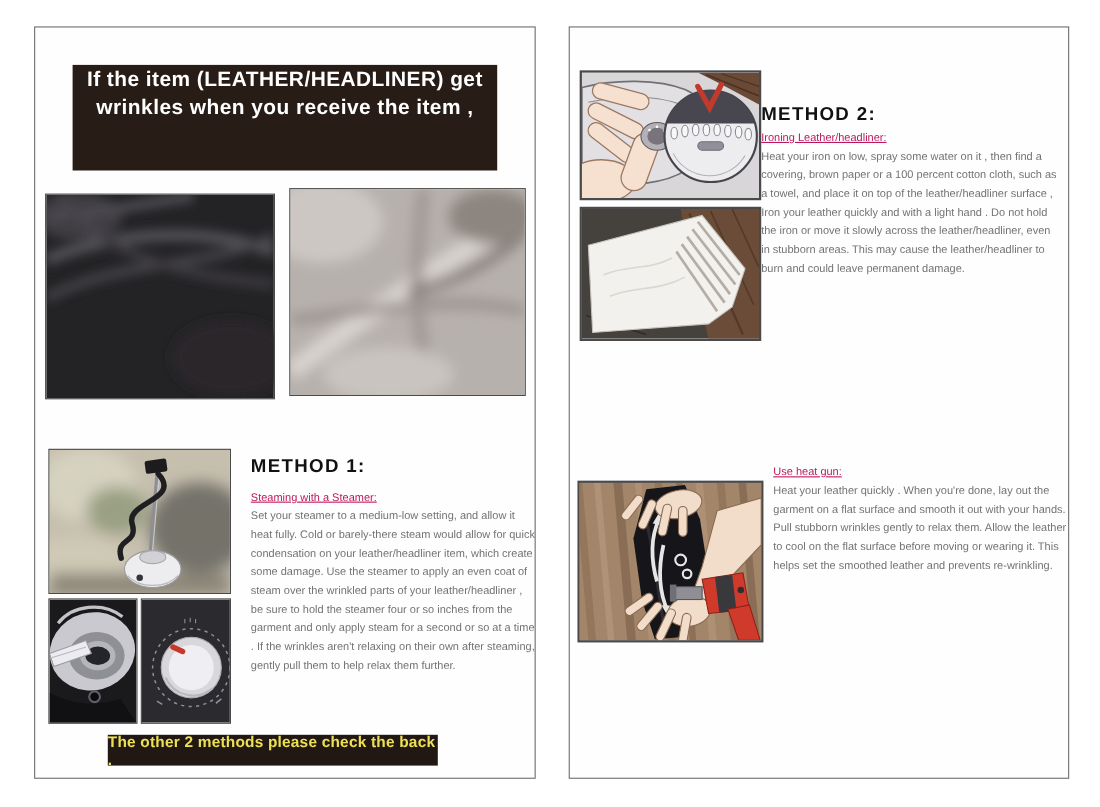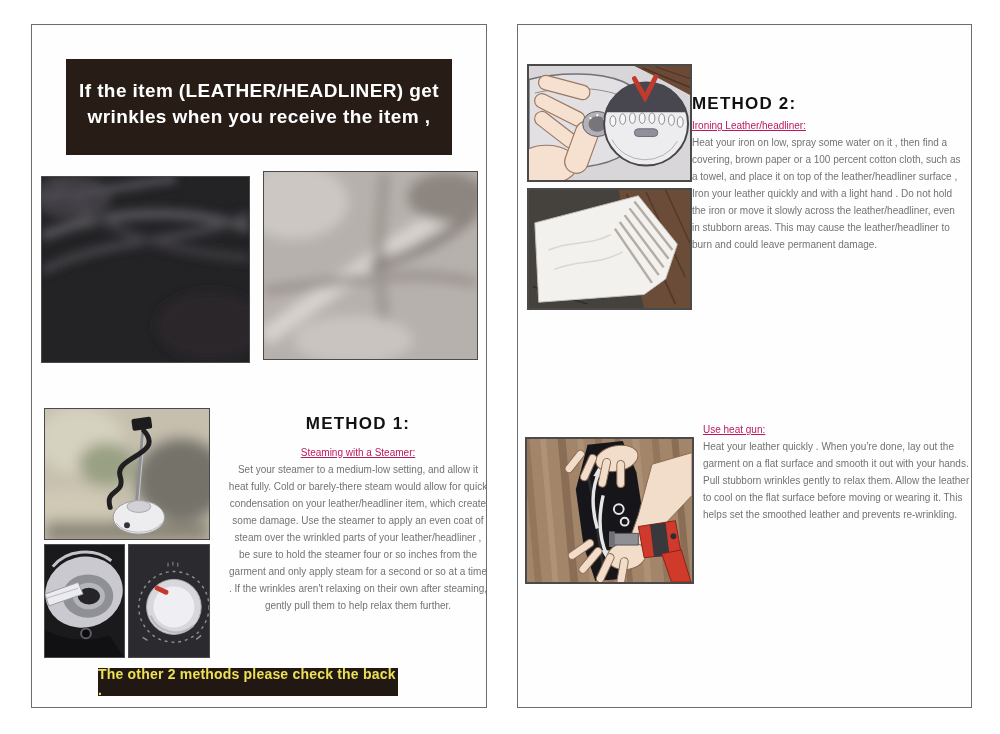--- a/index.html
+++ b/index.html
@@ -7,38 +7,38 @@
   body { font-family:"Liberation Sans", sans-serif; }
   .page { position:relative; width:1000px; height:734px; background:#ffffff; overflow:hidden; }
   .panel { position:absolute; top:24px; height:684px; background:#fefefe; border:1px solid #6d6d6d; }
   .panel-left { left:31px; width:456px; }
   .panel-right { left:517px; width:455px; }
 
   .top-banner {
     position:absolute; left:34px; top:34px; width:386px; height:96px;
     background:#281c17; color:#ffffff; text-align:center;
     font-weight:bold; font-size:19px; line-height:26px; letter-spacing:.4px;
-    padding-top:19px;
+    padding-top:1px;
   }
   .hl { color:#efe55e; }
 
   figure { position:absolute; margin:0; overflow:hidden; border:1px solid #4a4a4a; background:#ddd; }
   figure svg { display:block; width:100%; height:100%; }
 
   .fig-leather-black { left:9px;  top:151px; width:209px; height:187px; }
   .fig-leather-gray  { left:231px; top:146px; width:215px; height:189px; }
   .fig-steamer       { left:12px; top:383px; width:166px; height:132px; }
   .fig-inlet         { left:12px; top:519px; width:81px;  height:114px; }
   .fig-dial          { left:96px; top:519px; width:82px;  height:114px; }
   .fig-iron          { left:9px;  top:39px;  width:165px; height:118px; border-width:2px; }
   .fig-towel         { left:9px;  top:163px; width:165px; height:122px; border-width:2px; }
   .fig-heatgun       { left:7px;  top:412px; width:169px; height:147px; border-width:2px; }
 
   .method-block { position:absolute; color:#222222; }
-  .m1 { left:196px; top:390px; width:260px;text-align:center; }
+  .m1 { left:196px; top:390px; width:260px; }
   .m2 { left:174px; top:70px;  width:272px; }
   .m3 { left:185px; top:396px; width:272px; }
   .method-title { font-size:17px; line-height:17px; font-weight:bold; letter-spacing:1.2px; color:#111; margin-bottom:12px; }
   .m2 .method-title { margin-bottom:5px; }
   .m3 .method-title { margin-bottom:7px; }
   .method-sub  { font-size:10px; line-height:17px; color:#be185d;text-decoration:underline; }
   .method-body { font-size:10px; line-height:17px; color:#737373; }
 
   .bottom-banner {
     position:absolute; left:66px; top:643px; width:300px; height:28px;

